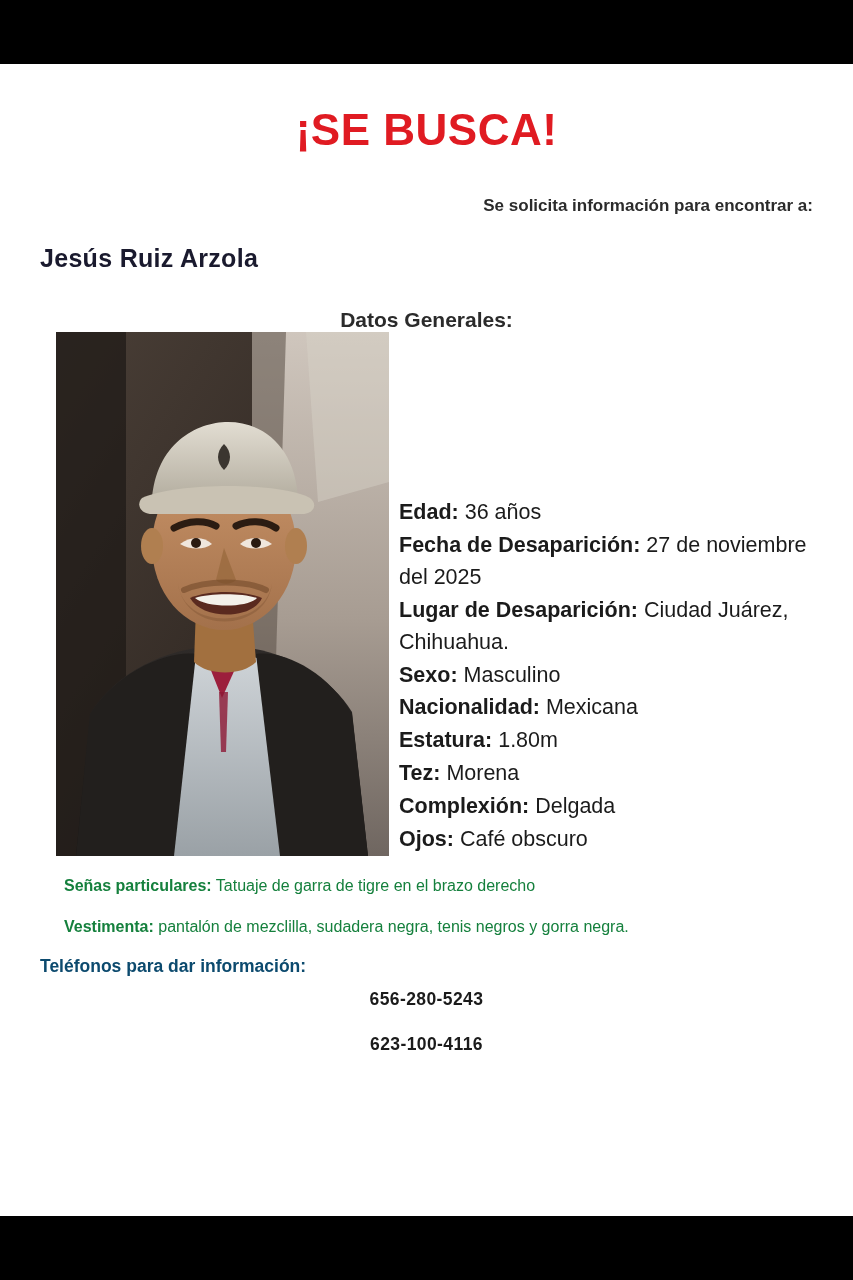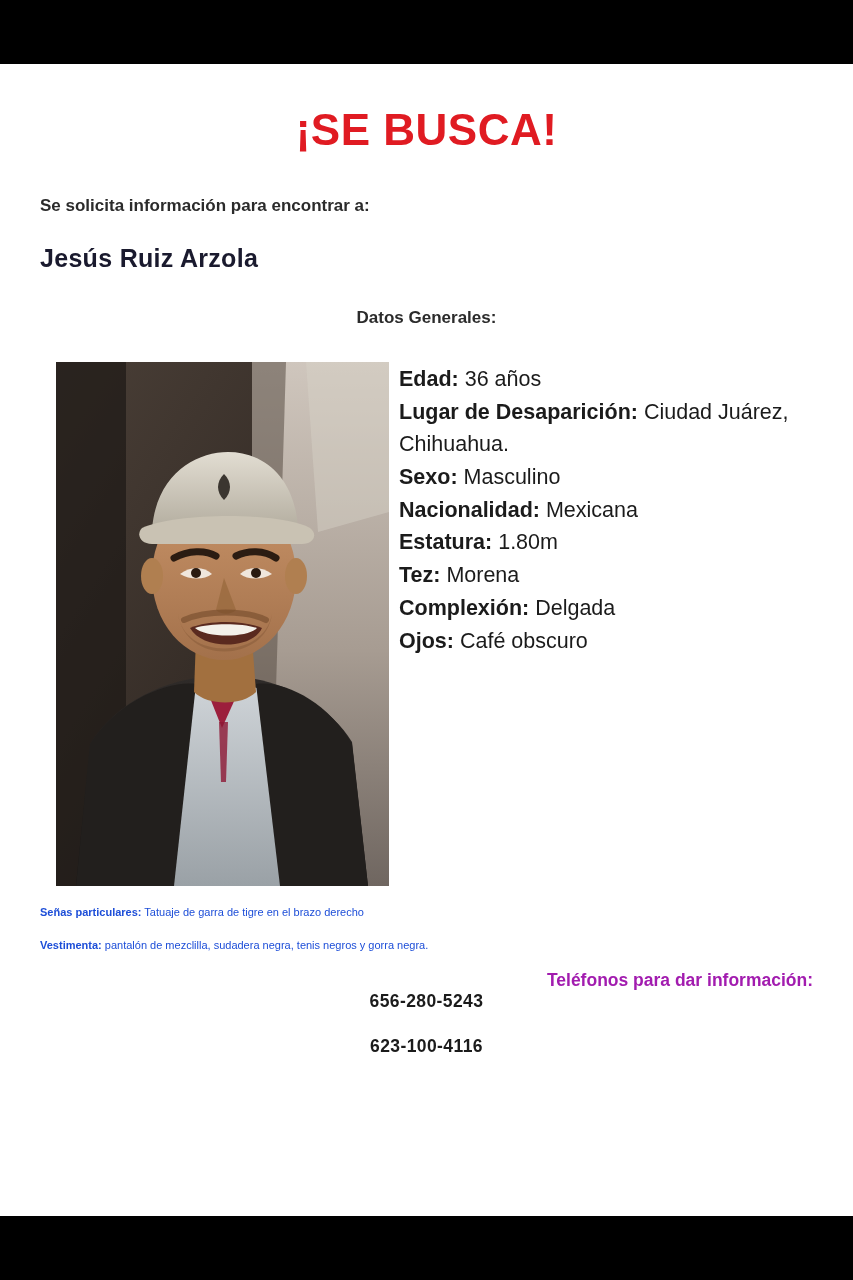--- a/index.html
+++ b/index.html
@@ -32,44 +32,43 @@
   .headline {
     text-align: center;
     color: #e01b22;
     font-size: 44px;
     font-weight: bold;
     letter-spacing: 0.5px;
     margin: 14px 0 0 0;
     line-height: 1.1;
   }
   .subhead {
-    text-align: left;
+    text-align: right;
     color: #2b2b2b;
     font-size: 17px;
     font-weight: bold;
     margin-top: 42px;
   }
   .person-name {
     color: #1a1a2e;
     font-size: 25px;
     font-weight: bold;
     margin-top: 28px;
     letter-spacing: 0.3px;
   }
   .datos-label {
     text-align: center;
     color: #2b2b2b;
-    font-size: 17px;
+    font-size: 21px;
     font-weight: bold;
     margin-top: 35px;
   }
   .content-row {
     display: flex;
-    align-items: flex-start;
-    margin-top: 34px;
+    align-items: flex-end;
   }
   .photo-wrap {
     width: 333px;
     flex: 0 0 333px;
     padding-left: 16px;
     box-sizing: border-box;
   }
   .photo {
     position: relative;
     width: 333px;
@@ -89,39 +88,41 @@
     line-height: 1.48;
   }
   .details .row {
     margin: 0 0 1px 0;
   }
   .details b {
     font-weight: bold;
   }
   .notes {
     margin-top: 18px;
-    color: #1d4ed8;
-    font-size: 11px;
+    color: #15803d;
+    font-size: 16px;
     line-height: 1.55;
+    margin-left: 24px;
   }
   .notes .note {
     margin-bottom: 16px;
   }
   .notes b { font-weight: bold; }
   .phones-title {
-    text-align: right;
+    text-align: left;
     font-size: 17.5px;
     font-weight: bold;
-    color: #a21caf;
+    color: #0c4a6e;
   }
   .phone {
     text-align: center;
     font-size: 17.5px;
     font-weight: bold;
     color: #1b1b1b;
+    margin-top: 12px;
     letter-spacing: 0.4px;
   }
   .phone.second { margin-top: 24px; }
 </style>
 </head>
 <body>
 
 <div class="page">
   <div class="sheet">
 
@@ -210,20 +211,24 @@
           </svg>
         </div>
       </div>
 
       <div class="details">
         <div class="row">
           <b>Edad:</b>
           <span>36 años</span>
         </div>
         <div class="row">
+          <b>Fecha de Desaparición:</b>
+          <span>27 de noviembre del 2025</span>
+        </div>
+        <div class="row">
           <b>Lugar de Desaparición:</b>
           <span>Ciudad Juárez, Chihuahua.</span>
         </div>
         <div class="row">
           <b>Sexo:</b>
           <span>Masculino</span>
         </div>
         <div class="row">
           <b>Nacionalidad:</b>
           <span>Mexicana</span>

